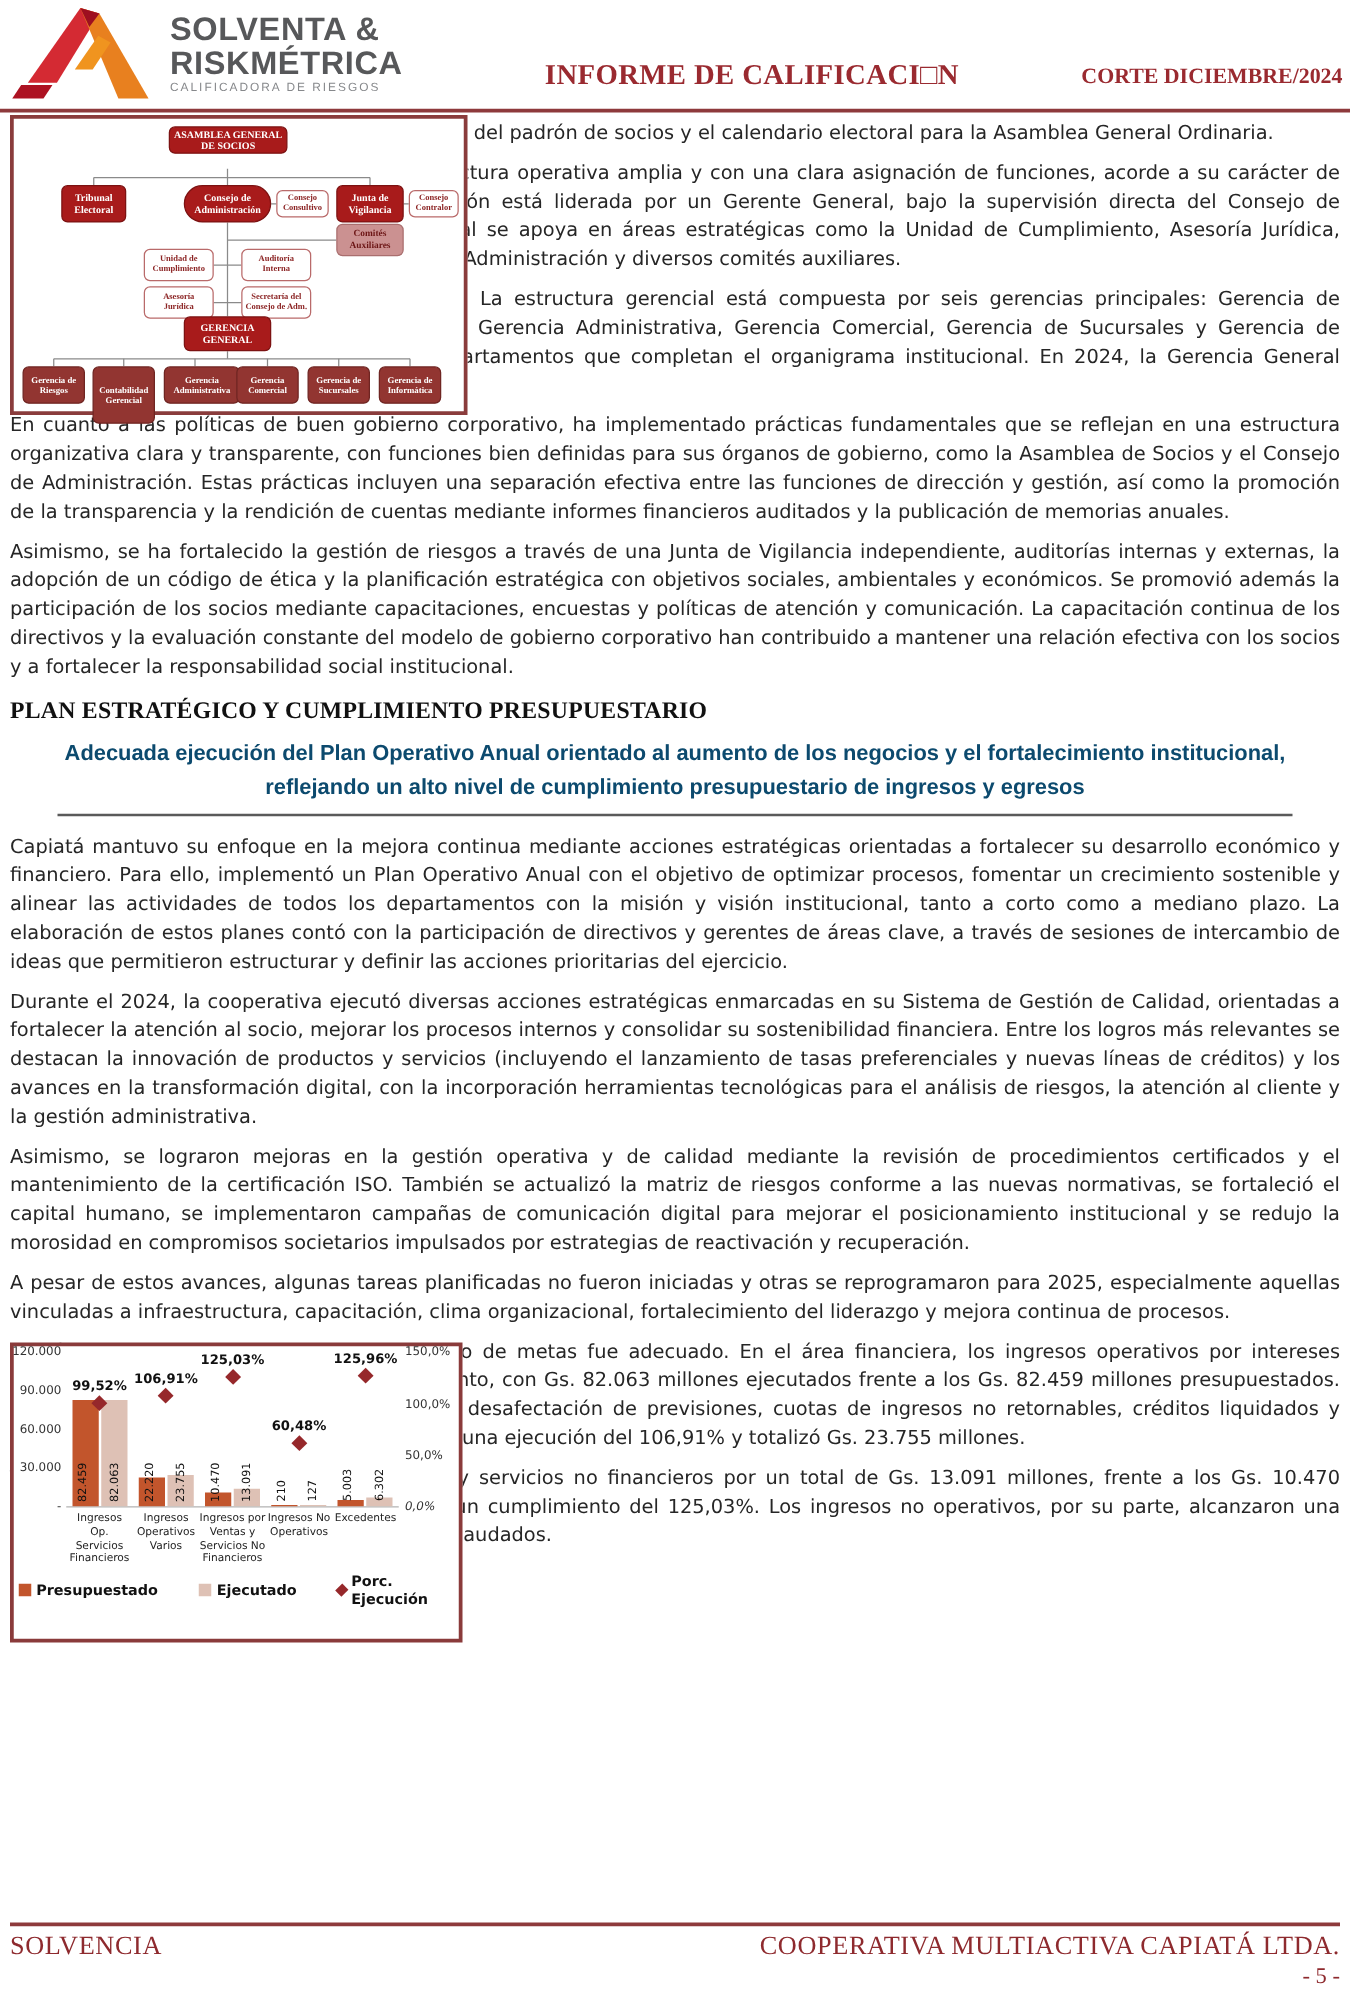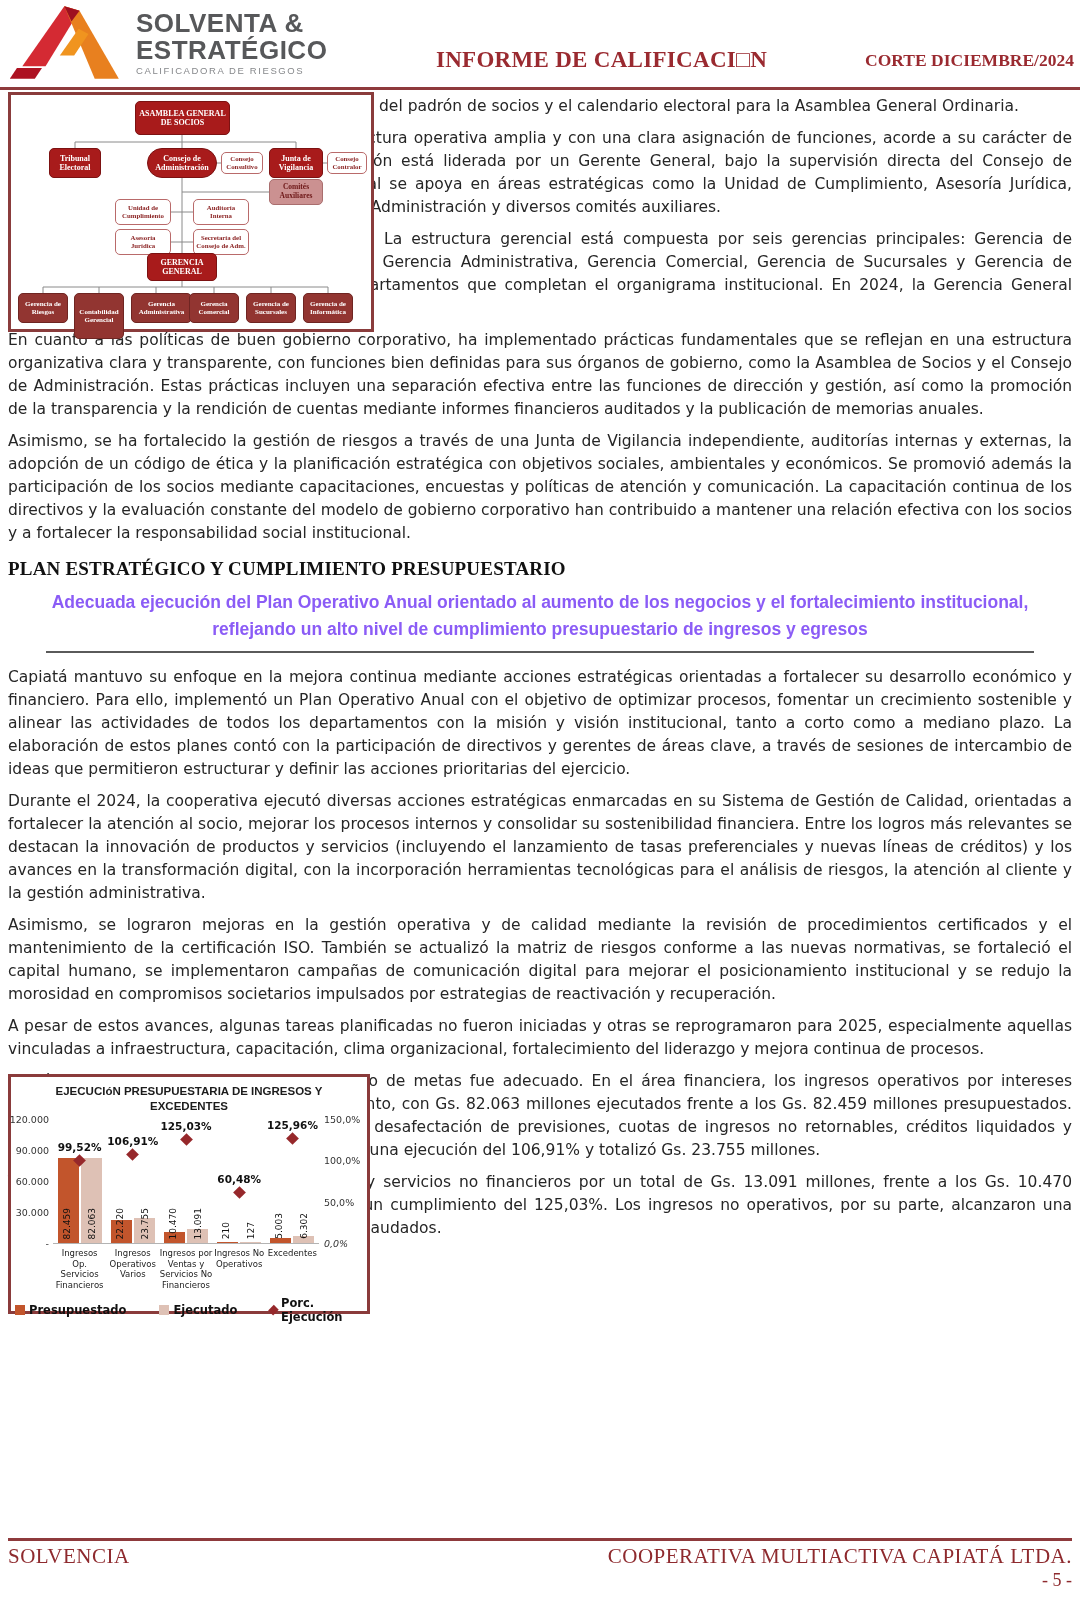--- a/index.html
+++ b/index.html
@@ -30,21 +30,21 @@
   main { position:relative; padding:5px 8px 0; }
   p.body-p { margin:0 0 9px 0; font-size:15.5px; line-height:23px; text-align:justify; }
   .side   { margin-left:376px; }
   .indent { text-indent:376px; }
   h2.section {
     font-family:"Liberation Serif",serif; font-size:19px; font-weight:bold;
     color:#111; margin:13px 0 9px; letter-spacing:.2px;
   }
   .subtitle {
     text-align:center; font-family:"Liberation Sans",sans-serif; font-weight:bold;
-    font-size:17.5px; line-height:1.55; color:#8b5cf6; margin:2px 42px 0;
+    font-size:17.5px; line-height:1.55; color:#0c4a6e; margin:2px 42px 0;
   }
   .sub-rule { border:none; border-top:2px solid #5a5a5a; margin:8px 38px 13px; }
   
   .orgchart {
     position:absolute; left:8px; top:2px; width:366px; height:240px;
     border:3px solid #8a3c3c; background:#fff;
   }
   .oc-node {
     position:absolute; display:flex; align-items:center; justify-content:center;
     text-align:center; border-radius:5px; line-height:1.18; padding:1px 2px;
@@ -103,21 +103,21 @@
   <div class="logo-wrap">
     <svg width="118" height="84" viewBox="0 0 132 88">
       <polygon points="2,84 30,84 38,72 10,72" fill="#ad1222"></polygon>
       <polygon points="16,70 42,70 80,8 63,3" fill="#d42a33"></polygon>
       <polygon points="63,3 80,8 124,84 97,84" fill="#e8801f"></polygon>
       <polygon points="63,3 80,8 71,20" fill="#9e0f20"></polygon>
       <polygon points="58,58 74,58 90,34 79,28" fill="#f0941f"></polygon>
     </svg>
     <div class="logo-text">
       <span class="logo-line">SOLVENTA &amp;</span>
-      <span class="logo-line">ESTRATÉGICO</span>
+      <span class="logo-line">RISKMÉTRICA</span>
       <span class="logo-tag">CALIFICADORA DE RIESGOS</span>
     </div>
   </div>
   <div class="doc-title">INFORME DE CALIFICACI□N</div>
   <div class="doc-corte">CORTE DICIEMBRE/2024</div>
 </header>
 
 <main>
 
   <div class="orgchart">
@@ -136,21 +136,21 @@
         <line x1="171" y1="186" x2="171" y2="192"></line>
         <line x1="32" y1="192" x2="317" y2="192"></line>
         <line x1="32" y1="192" x2="32" y2="198"></line>
         <line x1="88" y1="192" x2="88" y2="198"></line>
         <line x1="145" y1="192" x2="145" y2="198"></line>
         <line x1="203" y1="192" x2="203" y2="198"></line>
         <line x1="260" y1="192" x2="260" y2="198"></line>
         <line x1="317" y1="192" x2="317" y2="198"></line>
       </g>
     </svg>
-    <div class="oc-node oc-dark" style="left:124px;top:6px;width:95px;height:34px;">ASAMBLEA GENERAL DE SOCIOS</div>
+    <div class="oc-node oc-dark" style="left:124px;top:6px;width:95px;height:22px;">ASAMBLEA GENERAL DE SOCIOS</div>
     <div class="oc-node oc-dark" style="left:38px;top:53px;width:52px;height:30px;">Tribunal Electoral</div>
     <div class="oc-node oc-dark" style="left:136px;top:53px;width:70px;height:30px;border-radius:15px;">Consejo de Administración</div>
     <div class="oc-node oc-light" style="left:210px;top:57px;width:42px;height:22px;">Consejo Consultivo</div>
     <div class="oc-node oc-dark" style="left:258px;top:53px;width:54px;height:30px;">Junta de Vigilancia</div>
     <div class="oc-node oc-light" style="left:316px;top:57px;width:40px;height:22px;">Consejo Contralor</div>
     <div class="oc-node oc-pink" style="left:258px;top:84px;width:54px;height:26px;">Comités Auxiliares</div>
     <div class="oc-node oc-light" style="left:104px;top:104px;width:56px;height:26px;">Unidad de Cumplimiento</div>
     <div class="oc-node oc-light" style="left:182px;top:104px;width:56px;height:26px;">Auditoría Interna</div>
     <div class="oc-node oc-light" style="left:104px;top:134px;width:56px;height:26px;">Asesoría Jurídica</div>
     <div class="oc-node oc-light" style="left:182px;top:134px;width:56px;height:26px;">Secretaría del Consejo de Adm.</div>
@@ -173,21 +173,20 @@
   <div class="subtitle">Adecuada ejecución del Plan Operativo Anual orientado al aumento de los negocios y el fortalecimiento institucional, reflejando un alto nivel de cumplimiento presupuestario de ingresos y egresos</div>
   <hr class="sub-rule">
 
   <p class="body-p">Capiatá mantuvo su enfoque en la mejora continua mediante acciones estratégicas orientadas a fortalecer su desarrollo económico y financiero. Para ello, implementó un Plan Operativo Anual con el objetivo de optimizar procesos, fomentar un crecimiento sostenible y alinear las actividades de todos los departamentos con la misión y visión institucional, tanto a corto como a mediano plazo. La elaboración de estos planes contó con la participación de directivos y gerentes de áreas clave, a través de sesiones de intercambio de ideas que permitieron estructurar y definir las acciones prioritarias del ejercicio.</p>
   <p class="body-p">Durante el 2024, la cooperativa ejecutó diversas acciones estratégicas enmarcadas en su Sistema de Gestión de Calidad, orientadas a fortalecer la atención al socio, mejorar los procesos internos y consolidar su sostenibilidad financiera. Entre los logros más relevantes se destacan la innovación de productos y servicios (incluyendo el lanzamiento de tasas preferenciales y nuevas líneas de créditos) y los avances en la transformación digital, con la incorporación herramientas tecnológicas para el análisis de riesgos, la atención al cliente y la gestión administrativa.</p>
   <p class="body-p">Asimismo, se lograron mejoras en la gestión operativa y de calidad mediante la revisión de procedimientos certificados y el mantenimiento de la certificación ISO. También se actualizó la matriz de riesgos conforme a las nuevas normativas, se fortaleció el capital humano, se implementaron campañas de comunicación digital para mejorar el posicionamiento institucional y se redujo la morosidad en compromisos societarios impulsados por estrategias de reactivación y recuperación.</p>
   <p class="body-p">A pesar de estos avances, algunas tareas planificadas no fueron iniciadas y otras se reprogramaron para 2025, especialmente aquellas vinculadas a infraestructura, capacitación, clima organizacional, fortalecimiento del liderazgo y mejora continua de procesos.</p>
 
   <div class="budget-wrap">
     <div class="chart-box">
-      <div class="chart-title">EJECUCIóN PRESUPUESTARIA DE INGRESOS Y EXCEDENTES</div>
       <div class="chart-body">
         <div class="yaxis yaxis-left" id="yl">
             <span class="tick" style="top: -6px;">120.000</span>
             <span class="tick" style="top: 25px;">90.000</span>
             <span class="tick" style="top: 56px;">60.000</span>
             <span class="tick" style="top: 87px;">30.000</span>
             <span class="tick" style="top: 118px;">-</span>
           </div>
         <div class="plot-col">
           <div class="bars-row" id="bars-row">

